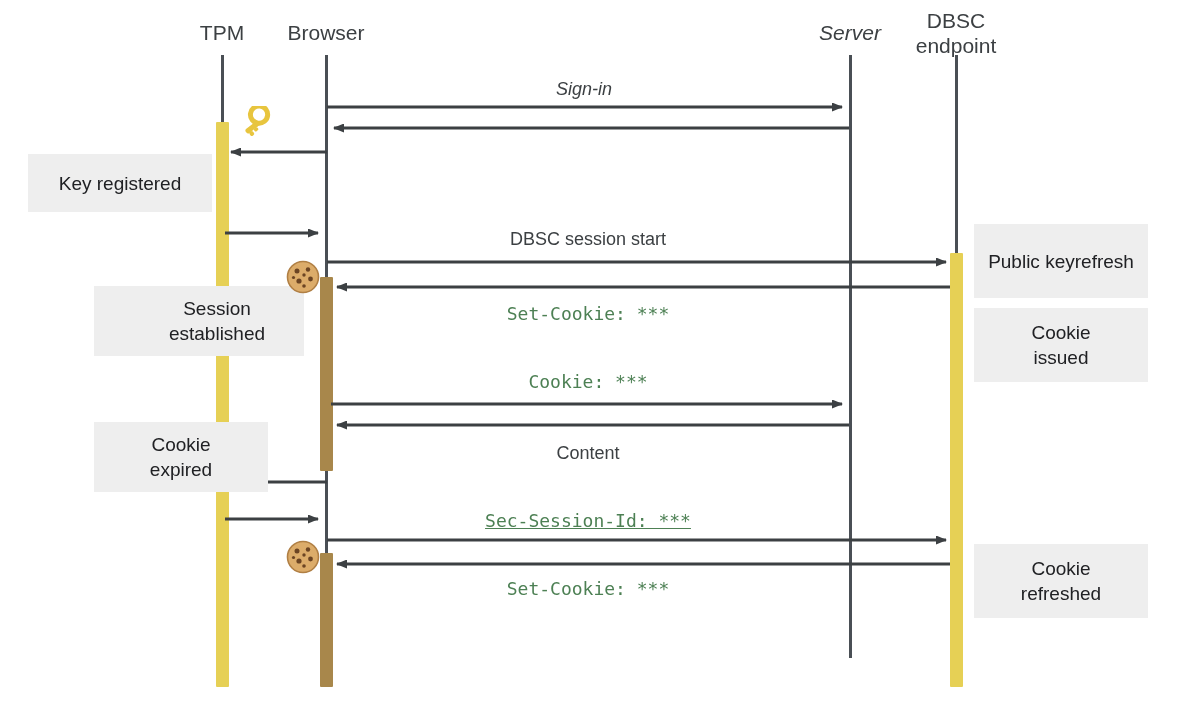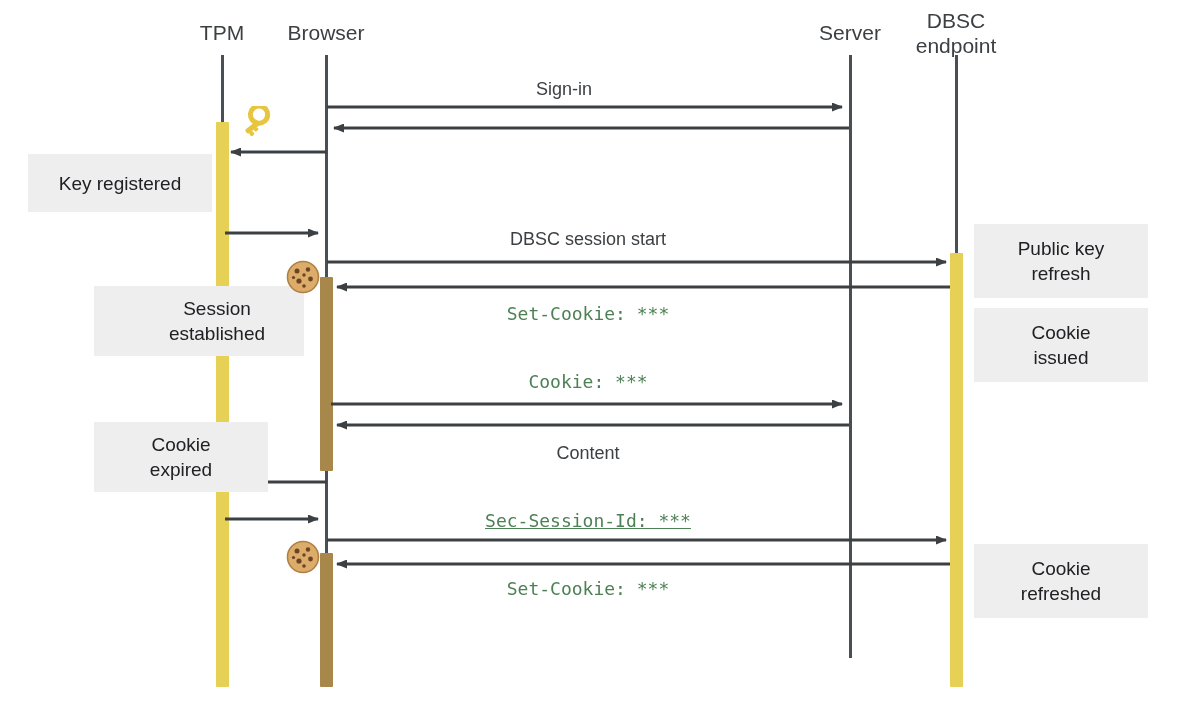--- a/index.html
+++ b/index.html
@@ -18,21 +18,21 @@
 <body>
 
 <div id="stage">
 
   <div class="participant" style="left:172px;top:20px;width:100px;">
     <span>TPM</span>
   </div>
   <div class="participant" style="left:256px;top:20px;width:140px;">
     <span>Browser</span>
   </div>
-  <div class="participant" style="left:790px;top:20px;width:120px;">
+  <div class="participant" style="left:790px;top:20px;width:120px;font-style:italic;">
     <span>Server</span>
   </div>
   <div class="participant" style="left:886px;top:8px;width:140px;">
     <div>DBSC</div>
     <div>endpoint</div>
   </div>
 
   <div class="lifeline" style="left:221px;top:55px;height:76px;"></div>
   <div class="lifeline" style="left:325px;top:55px;height:632px;"></div>
   <div class="lifeline" style="left:849px;top:55px;height:603px;"></div>
@@ -73,21 +73,21 @@
       <line x1="327" y1="482" x2="231" y2="482" marker-end="url(#al)"></line>
 
       <line x1="225" y1="519" x2="318" y2="519" marker-end="url(#ar)"></line>
 
       <line x1="327" y1="540" x2="946" y2="540" marker-end="url(#ar)"></line>
 
       <line x1="950" y1="564" x2="337" y2="564" marker-end="url(#al)"></line>
     </g>
   </svg>
 
-  <div class="msglabel" style="left:414px;top:78px;width:300px;">
+  <div class="msglabel" style="left:434px;top:78px;width:300px;font-style:italic;">
     <span>Sign-in</span>
   </div>
   <div class="msglabel" style="left:438px;top:228px;width:300px;">
     <span>DBSC session start</span>
   </div>
   <div class="msglabel mono" style="left:438px;top:303px;width:300px;">
     <span>Set-Cookie: ***</span>
   </div>
   <div class="msglabel" style="left:438px;top:442px;width:300px;">
     <span>Content</span>
@@ -106,21 +106,21 @@
     <span>Key registered</span>
   </div>
   <div class="notebox" style="left:94px;top:258px;width:174px;height:70px;flex-direction:column;padding-left:36px;">
     <span>Session</span>
     <span>established</span>
   </div>
   <div class="notebox" style="left:94px;top:394px;width:174px;height:70px;flex-direction:column;">
     <span>Cookie</span>
     <span>expired</span>
   </div>
-  <div class="notebox" style="left:974px;top:196px;width:174px;height:74px;flex-direction:column;">
+  <div class="notebox" style="left:974px;top:196px;width:174px;height:74px;flex-direction:row;">
     <span>Public key</span>
     <span>refresh</span>
   </div>
   <div class="notebox" style="left:974px;top:280px;width:174px;height:74px;flex-direction:column;">
     <span>Cookie</span>
     <span>issued</span>
   </div>
   <div class="notebox" style="left:974px;top:516px;width:174px;height:74px;flex-direction:column;">
     <span>Cookie</span>
     <span>refreshed</span>

